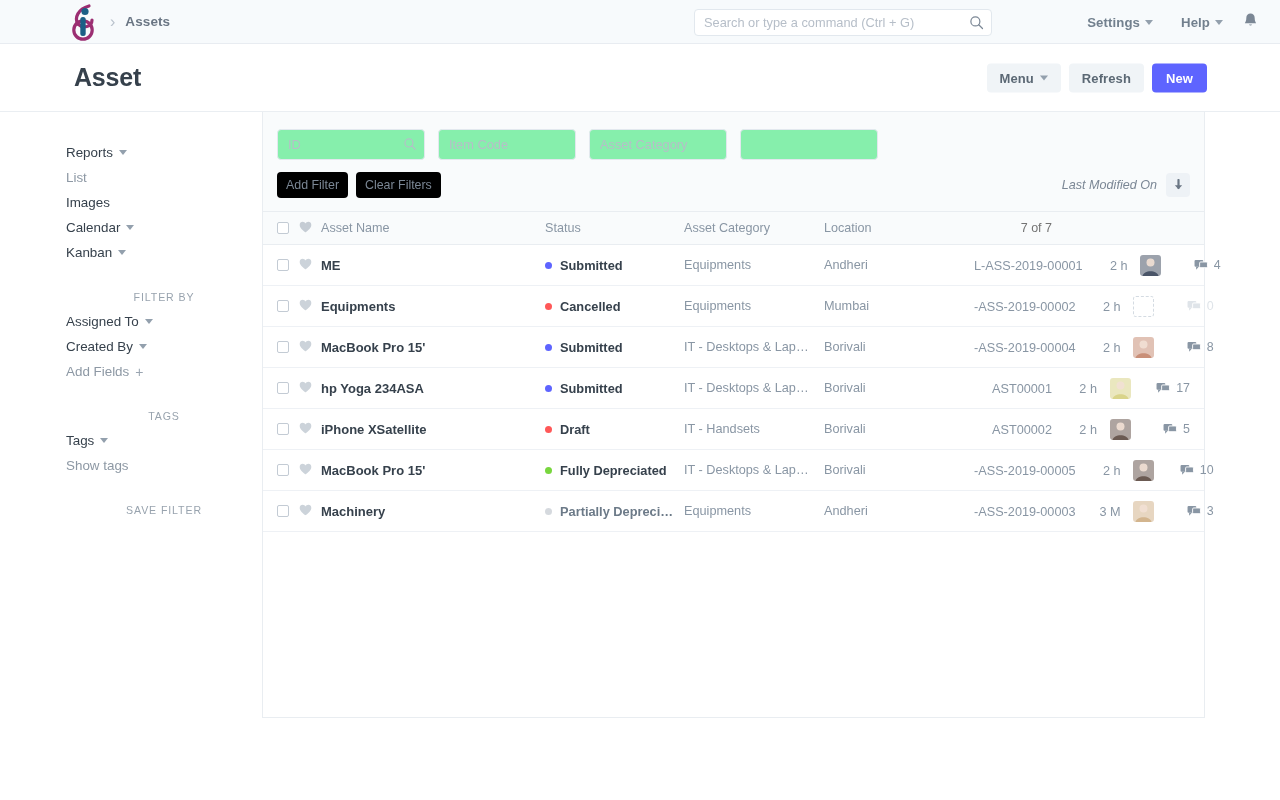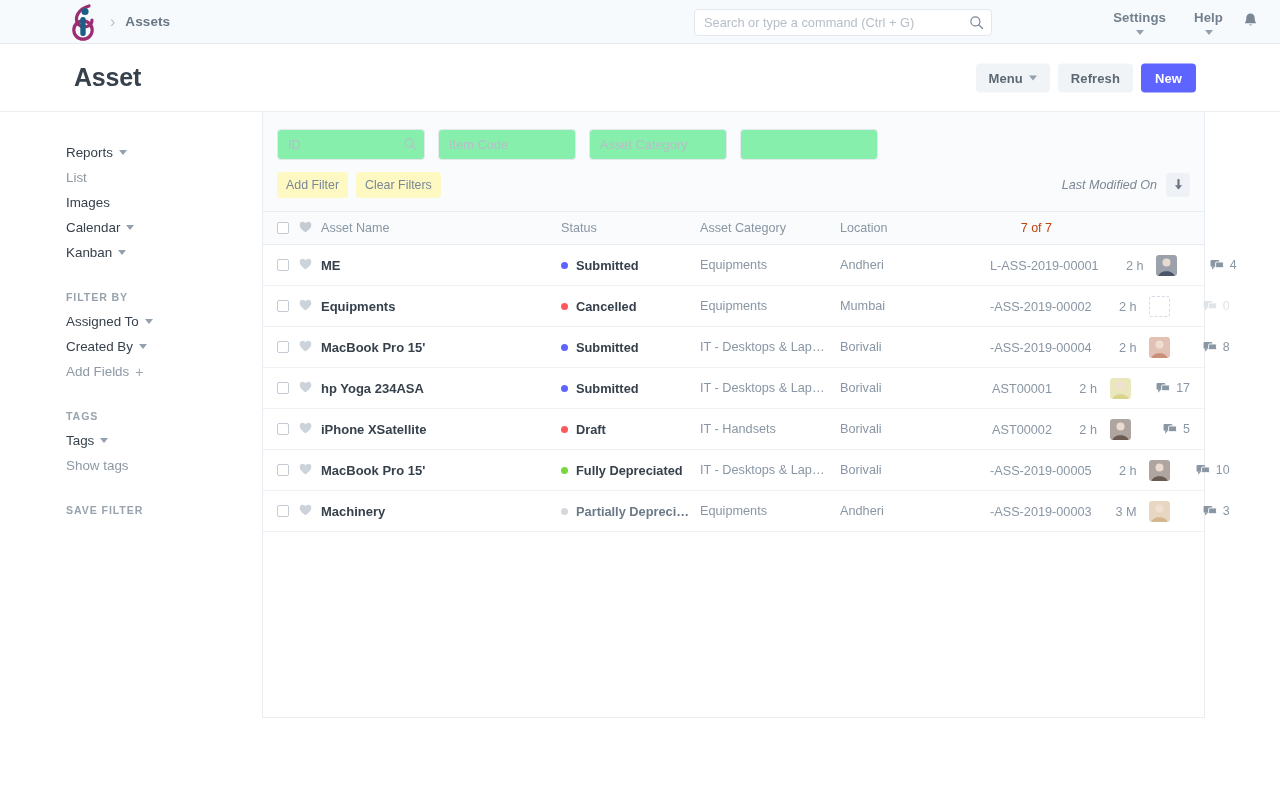--- a/index.html
+++ b/index.html
@@ -44,21 +44,21 @@
     position: absolute; right: 8px; top: 6px;
     width: 15px; height: 15px; pointer-events: none;
   }
   .nav-right {
     position: absolute; right: 20px; top: 0; height: 44px;
     display: flex; align-items: center; gap: 0;
   }
   .nav-item {
     color: #72808e; font-size: 13.2px; font-weight: 600;
     padding: 0 14px; display: flex; align-items: center; gap: 5px;
-    cursor: pointer; letter-spacing: .1px; flex-direction: column;
+    cursor: pointer; letter-spacing: .1px;
   }
   .caret {
     width: 0; height: 0;
     border-left: 4px solid transparent; border-right: 4px solid transparent;
     border-top: 5px solid #93a0ad; display: inline-block;
   }
   .bell { margin-left: 6px; margin-right: 2px; cursor: pointer; }
 
   
   .page-head {
@@ -66,21 +66,21 @@
     border-bottom: 1px solid #eaeef2;
     display: flex; align-items: center; position: relative;
     background: #fff;
     padding-left: 8px;
   }
   .page-title {
     padding-left: 66px; font-size: 25px; font-weight: 700;
     color: #36414c; letter-spacing: -0.2px;
   }
   .head-actions {
-    position: absolute; right: 84px; top: 50%; transform: translateY(-50%);
+    position: absolute; right: 73px; top: 50%; transform: translateY(-50%);
     display: flex; align-items: center; gap: 8px;
   }
   .btn {
     border: none; border-radius: 4px; cursor: pointer;
     font-family: "Liberation Sans", sans-serif;
     font-size: 13px; font-weight: 600; letter-spacing: .1px;
     height: 29px; padding: 0 13px;
     display: inline-flex; align-items: center; gap: 6px;
   }
   .btn-default { background: #f0f4f7; color: #5b6874; }
@@ -89,22 +89,22 @@
   
   .body-wrap { display: flex; width: 1148px; height: 688px; }
   .sidebar { width: 262px; padding: 28px 0 0 66px; flex: 0 0 262px; }
   .side-link {
     font-size: 13.4px; color: #36414c; line-height: 25px;
     cursor: pointer; display: flex; align-items: center; gap: 6px;
     width: max-content;
   }
   .side-link.muted { color: #8d98a4; }
   .side-section {
-    font-size: 10.6px; font-weight: 700; letter-spacing: .9px;
-    color: #98a3ae; margin: 26px 0 6px 0;
+    font-size: 10.6px; font-weight: 400; letter-spacing: .9px;
+    color: #98a3ae; margin: 26px 0 6px 0; text-align: center;
   }
   .plus { color: #9aa5b1; font-size: 14px; line-height: 1; }
   .filter-name-input {
     margin-top: 8px; width: 180px; height: 30px;
     border: 1px solid #e2e8ee; border-radius: 4px;
     background: #fff; outline: none; padding: 0 10px;
     font-family: "Liberation Sans", sans-serif;
     font-size: 13px; color: #36414c;
   }
   .filter-name-input::placeholder { color: #b6bec8; }
@@ -129,21 +129,21 @@
   }
   .fl-input::placeholder { color: #b6bec8; }
   .fl-ico { position: absolute; right: 8px; top: 8px; width: 14px; height: 14px; }
 
   .filter-btn-row {
     background: #f9fbfc; padding: 12px 14px 13px 14px;
     display: flex; align-items: center;
     border-bottom: 1px solid #e9edf1;
   }
   .chip {
-    background: #fef9c3; color: #7b8795;
+    background: #000000; color: #7b8795;
     font-size: 12.4px; font-weight: 500;
     border-radius: 4px; padding: 6px 9px; cursor: pointer;
     border: none; font-family: "Liberation Sans", sans-serif;
   }
   .sort-area { margin-left: auto; display: flex; align-items: center; gap: 9px; }
   .sort-label { font-size: 12.6px; color: #7b8795; cursor: pointer; font-style: italic; }
   .sort-btn {
     background: #eef2f6; border: none; border-radius: 4px;
     width: 24px; height: 24px; cursor: pointer;
     display: flex; align-items: center; justify-content: center;
@@ -161,21 +161,21 @@
     padding: 0 14px; border-bottom: 1px solid #eef1f5;
     background: #fff;
   }
   .c-check { width: 22px; flex: 0 0 22px; display: flex; align-items: center; }
   .cbx {
     width: 12px; height: 12px; border: 1px solid #c3cbd4;
     border-radius: 2px; background: #fff; cursor: pointer;
   }
   .c-heart { width: 22px; flex: 0 0 22px; }
   .c-name { flex: 0 0 224px; }
-  .c-status { flex: 0 0 139px; display: flex; align-items: center; gap: 8px; margin-left: 16px; }
+  .c-status { flex: 0 0 139px; display: flex; align-items: center; gap: 8px; }
   .c-cat { flex: 0 0 140px; }
   .c-loc { flex: 0 0 150px; }
   .c-id { flex: 1 1 auto; text-align: right; }
   .c-time { flex: 0 0 45px; text-align: right; }
   .c-avatar { flex: 0 0 46px; display: flex; justify-content: center; }
   .c-comments { flex: 0 0 47px; display: flex; align-items: center; justify-content: flex-end; gap: 6px; }
 
   .name-txt { font-size: 13px; font-weight: 700; color: #36414c; cursor: pointer; }
   .status-txt { font-size: 12.8px; font-weight: 700; }
   .cell-muted {
@@ -183,21 +183,21 @@
     white-space: nowrap; overflow: hidden; text-overflow: ellipsis;
     padding-right: 8px;
   }
   .dot { width: 7px; height: 7px; border-radius: 50%; flex: 0 0 7px; }
   .avatar { width: 21px; height: 21px; border-radius: 3px; overflow: hidden; display: block; }
   .avatar-empty {
     width: 21px; height: 21px; border-radius: 3px;
     border: 1px dashed #d4dbe2; background: #fff;
   }
   .cmt-count { font-size: 12.4px; color: #8996a4; }
-  .count-txt { font-size: 12.5px; color: #c2410c; }
+  .count-txt { font-size: 12.5px; color: #737373; }
   .tbody-space { height: 185px; background: #fff; }
   .pager {
     height: 54px; display: flex; align-items: center;
     padding: 0 14px; border-top: 1px solid #e9edf1; background: #fff;
   }
   .pg-group { display: flex; border-radius: 4px; overflow: hidden; background: #f4f7fa; }
   .pg {
     font-size: 12.8px; font-weight: 500; color: #7b8795;
     padding: 7px 13px; cursor: pointer; background: #f4f7fa;
     border: none; font-family: "Liberation Sans", sans-serif;

